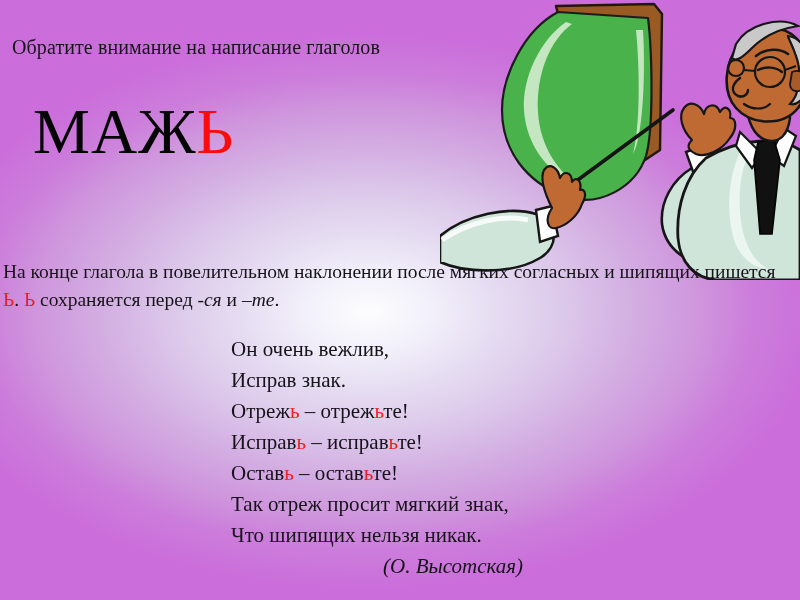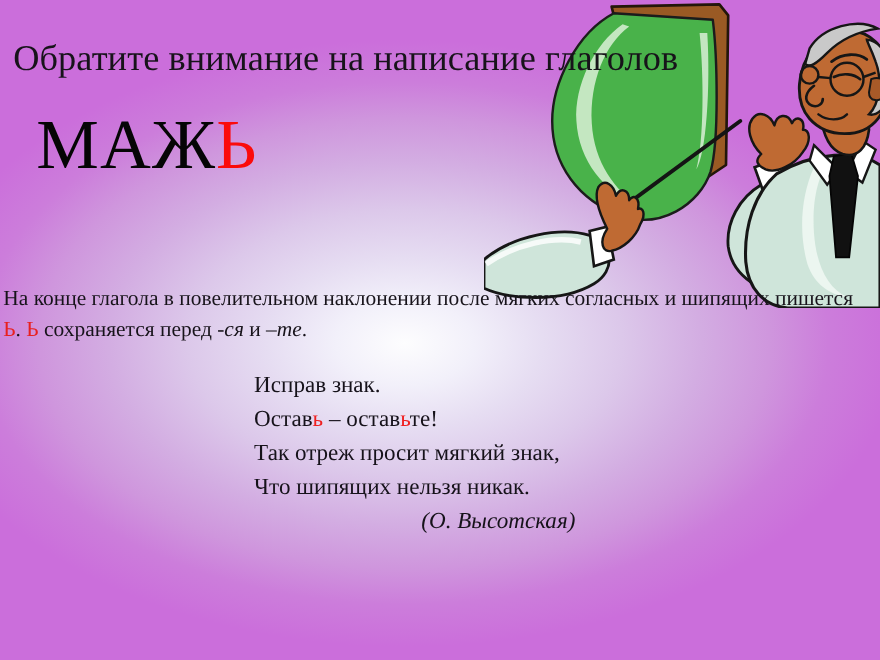--- a/index.html
+++ b/index.html
@@ -38,21 +38,21 @@
     width: 360px;
     height: 280px;
     pointer-events: none;
   }
 
   
   .heading {
     position: absolute;
     left: 12px;
     top: 36px;
-    font-size: 33px;
+    font-size: 20px;
     color: #17131a;
     letter-spacing: 0.1px;
     white-space: nowrap;
   }
 
   
   .bigword {
     position: absolute;
     font-size: 64px;
     line-height: 1;
@@ -179,20 +179,23 @@
   <div class="heading">Обратите внимание на написание глаголов</div>
 
   <div class="bigword w1">
     <span>МАЖ</span><span class="soft">Ь</span><span></span>
   </div>
 
 
   <div class="rule"><span>На конце глагола в повелительном наклонении после мягких согласных и шипящих пишется </span><span class="softcap">Ь</span><span>. </span><span class="softcap">Ь</span><span> сохраняется перед </span><em>-ся</em><span> и </span><em>–те</em><span>.</span></div>
 
   <div class="poem">
+    <div class="line"><span>Он очень вежлив,</span></div>
     <div class="line"><span>Исправ знак.</span></div>
+    <div class="line"><span>Отреж</span><span class="softlow">ь</span><span> – отреж</span><span class="softlow">ь</span><span>те!</span></div>
+    <div class="line"><span>Исправ</span><span class="softlow">ь</span><span> – исправ</span><span class="softlow">ь</span><span>те!</span></div>
     <div class="line"><span>Остав</span><span class="softlow">ь</span><span> – остав</span><span class="softlow">ь</span><span>те!</span></div>
     <div class="line"><span>Так отреж просит мягкий знак,</span></div>
     <div class="line"><span>Что шипящих нельзя никак.</span></div>
     <span class="author">(О. Высотская)</span>
   </div>
 
 </div>
 
 </body></html>

